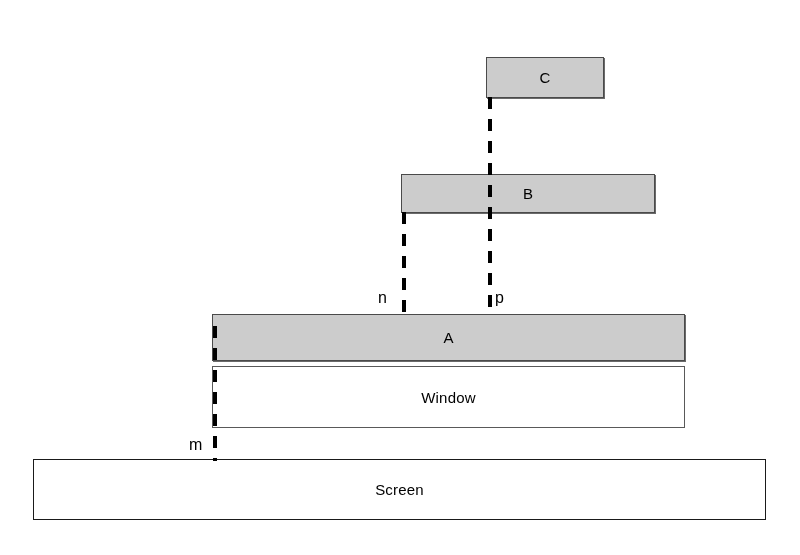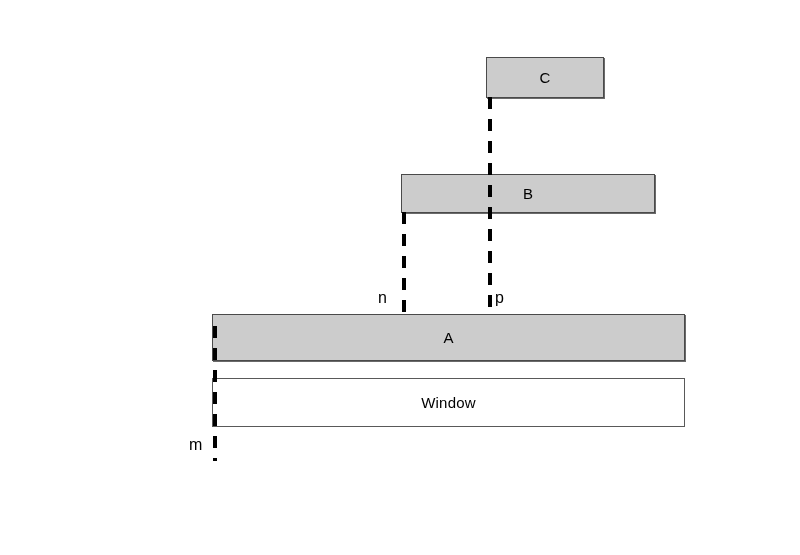--- a/index.html
+++ b/index.html
@@ -69,22 +69,25 @@
 
   <div class="box filled" id="box-c" style="left: 486px; top: 57px; width: 118px; height: 41px;">
     <span>C</span>
   </div>
   <div class="box filled" id="box-b" style="left: 401px; top: 174px; width: 254px; height: 39px;">
     <span>B</span>
   </div>
   <div class="box filled" id="box-a" style="left: 212px; top: 314px; width: 473px; height: 47px;">
     <span>A</span>
   </div>
-  <div class="box plain" id="box-window" style="left: 212px; top: 378px; width: 473px; height: 49px;">
+  <div class="box plain" id="box-window" style="left: 212px; top: 366px; width: 473px; height: 62px;">
     <span>Window</span>
+  </div>
+  <div class="box screen" id="box-screen" style="left: 33px; top: 459px; width: 733px; height: 61px;">
+    <span>Screen</span>
   </div>
 
   <div class="dashline" id="guide-p" style="left: 488px; top: 97px; height: 219px;"></div>
   <div class="dashline" id="guide-n" style="left: 402px; top: 212px; height: 104px;"></div>
   <div class="dashline" id="guide-m" style="left: 213px; top: 326px; height: 135px;"></div>
 
   <div class="tick-label" id="label-p" style="left: 495px; top: 290px;">p</div>
   <div class="tick-label" id="label-n" style="left: 378px; top: 290px;">n</div>
   <div class="tick-label" id="label-m" style="left: 189px; top: 437px;">m</div>
 </div>

